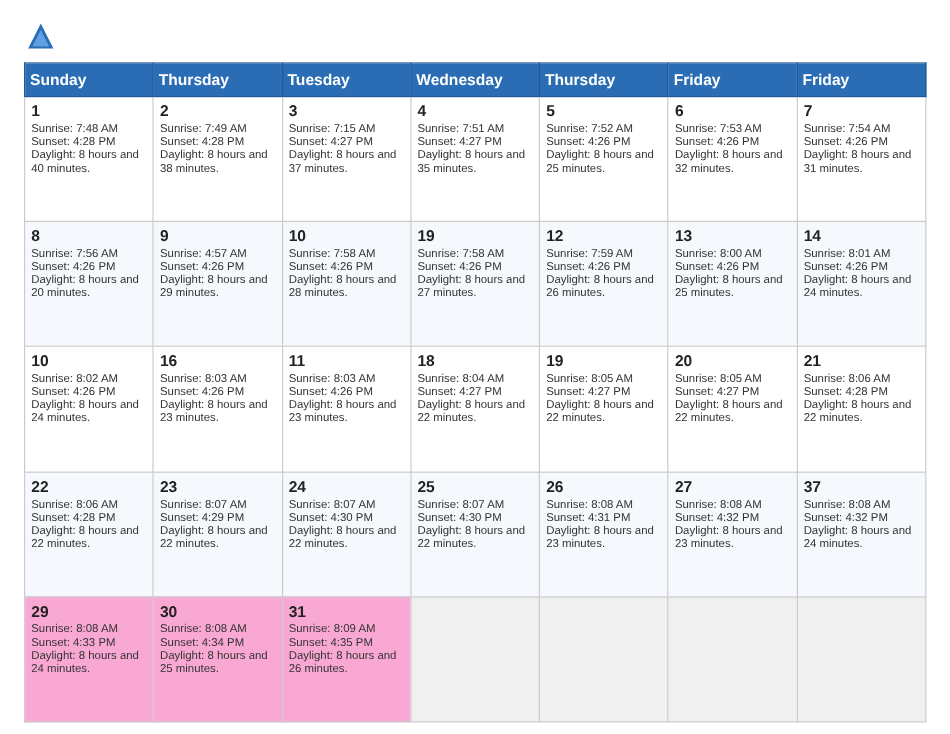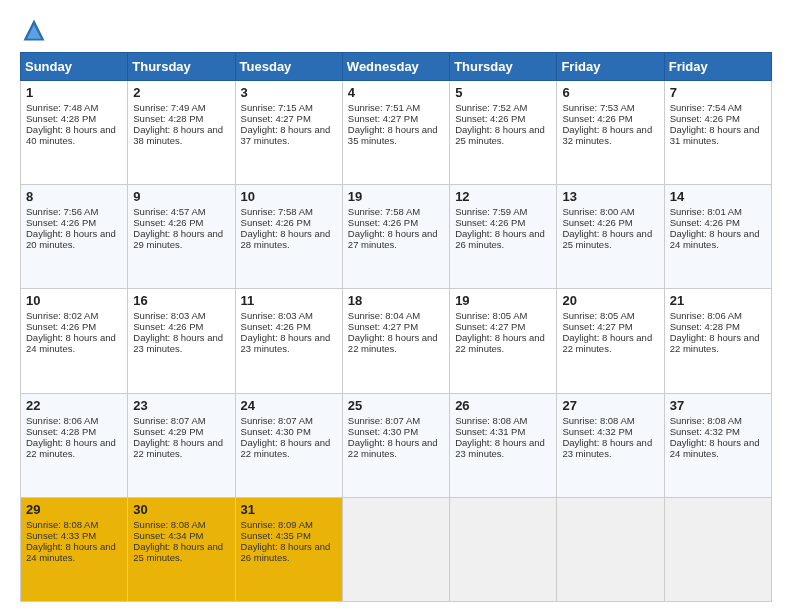--- a/index.html
+++ b/index.html
@@ -73,21 +73,21 @@
       border: 1px solid #ccc;
       font-size: 9.5px;
       color: #333;
       background: #fff;
       height: 86px;
     }
     .calendar tr:nth-child(even) td {
       background: #f5f8fc;
     }
     .calendar tr:last-child td {
-      background: #eab308;
+      background: #f9a8d4;
     }
     .day-num {
       font-size: 13px;
       font-weight: bold;
       color: #222;
       display: block;
       margin-bottom: 2px;
     }
     .empty {
       background: #f0f0f0 !important;

